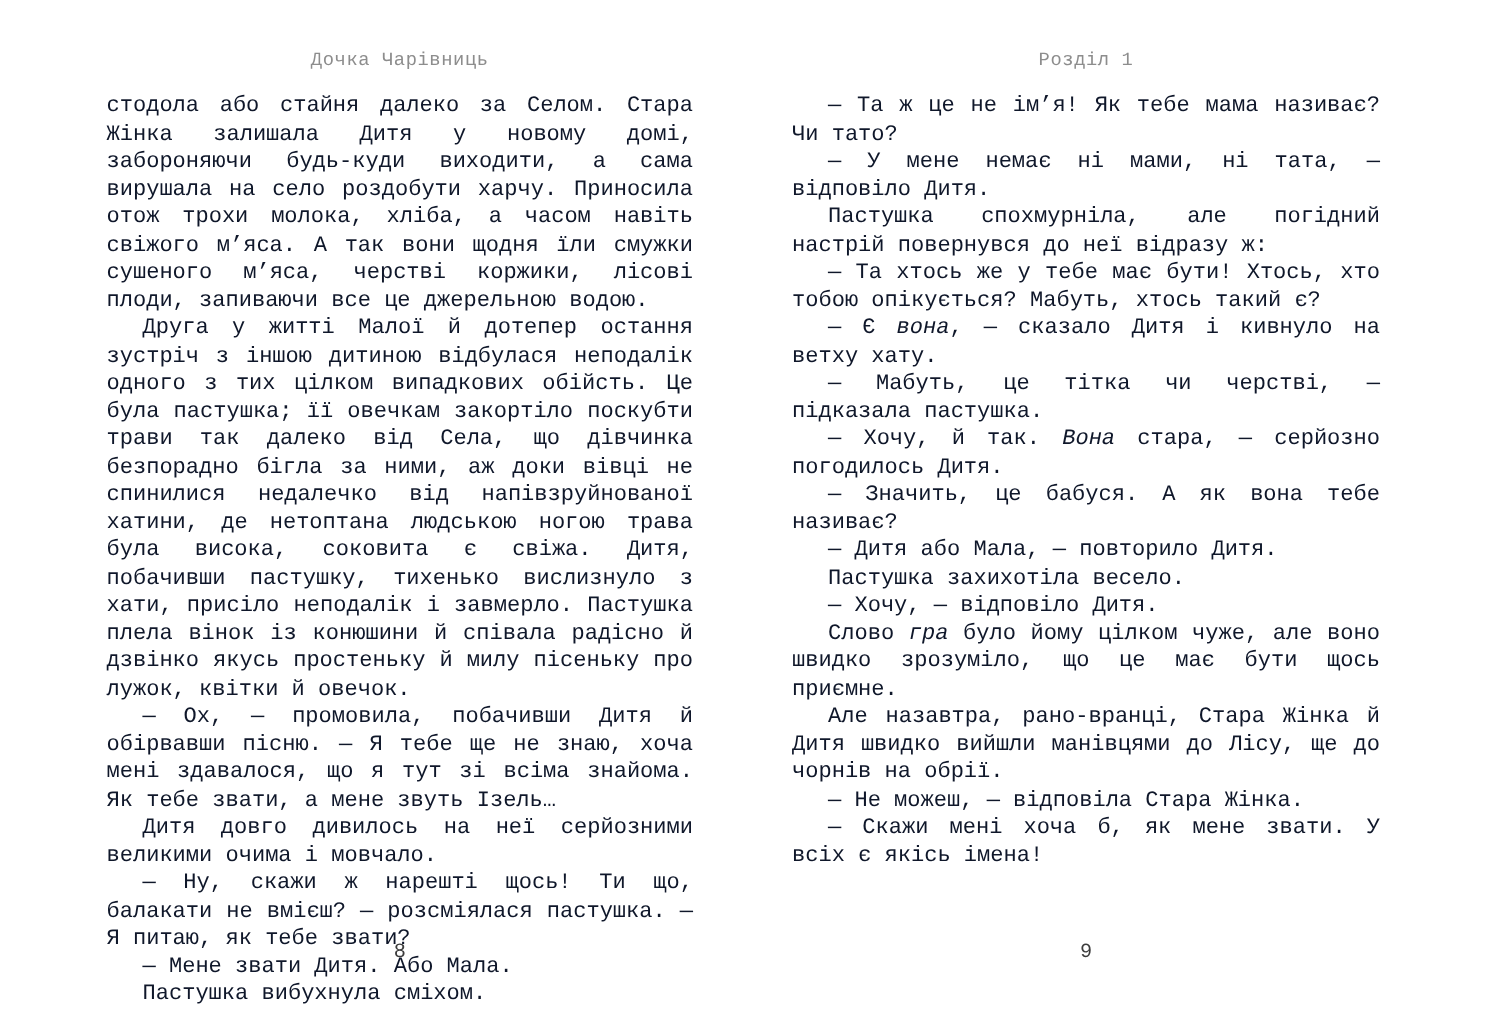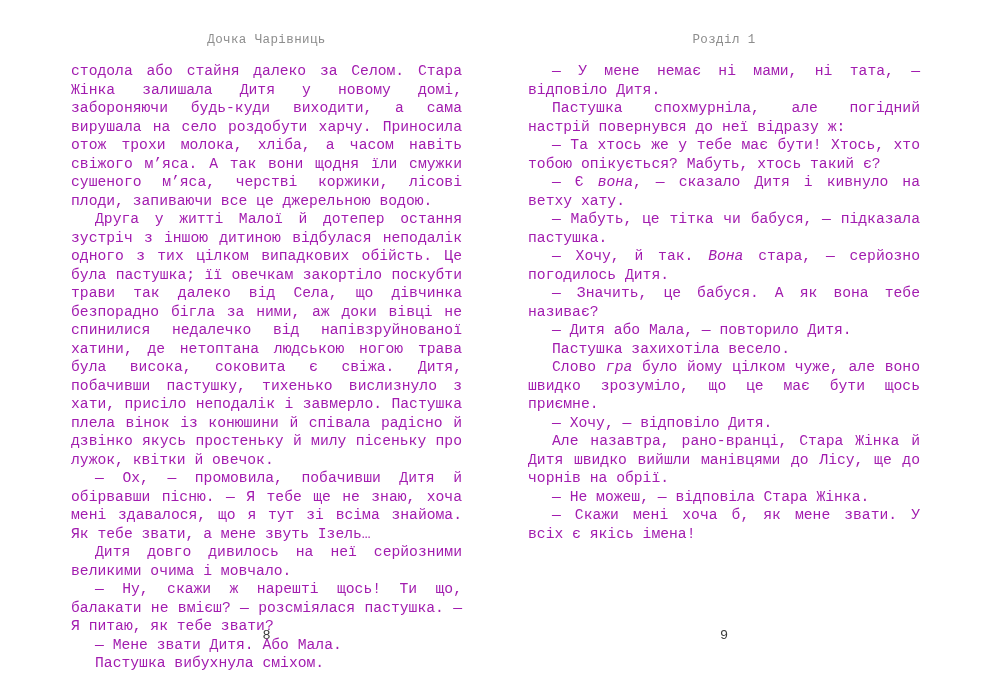--- a/index.html
+++ b/index.html
@@ -32,21 +32,21 @@
     letter-spacing: 0.4px;
     color: #8d8d8d;
   }
   .body-text {
     margin-top: 15px;
     font-size: 14.7px;
     line-height: 18.5px;
     text-align: justify;
     hyphens: auto;
     -webkit-hyphens: auto;
-    color: #a21caf;
+    color: #0f172a;
   }
   .body-text p {
     margin: 0;
     padding: 0;
     text-indent: 24px;
   }
   .body-text p.noindent {
     text-indent: 0;
   }
   .body-text .it {
@@ -77,31 +77,32 @@
         <p><span>— Ну, скажи ж нарешті щось! Ти що, балакати не вмієш? — розсміялася пастушка. — Я питаю, як тебе звати?</span></p>
         <p><span>— Мене звати Дитя. Або Мала.</span></p>
         <p><span>Пастушка вибухнула сміхом.</span></p>
       </div>
     <div class="folio">8</div>
   </div>
 
   <div class="page-col right">
     <div class="running-head">Розділ 1</div>
     <div class="body-text">
+        <p><span>— Та ж це не ім’я! Як тебе мама називає? Чи тато?</span></p>
         <p><span>— У мене немає ні мами, ні тата, — відповіло Дитя.</span></p>
         <p><span>Пастушка спохмурніла, але погідний настрій повернувся до неї відразу ж:</span></p>
         <p><span>— Та хтось же у тебе має бути! Хтось, хто тобою опікується? Мабуть, хтось такий є?</span></p>
         <p><span>— Є </span><span class="it">вона</span><span>, — сказало Дитя і кивнуло на ветху хату.</span></p>
-        <p><span>— Мабуть, це тітка чи бабуся, — підказала пастушка.</span></p>
+        <p><span>— Мабуть, це тітка чи черстві, — підказала пастушка.</span></p>
         <p><span>— Хочу, й так. </span><span class="it">Вона</span><span> стара, — серйозно погодилось Дитя.</span></p>
         <p><span>— Значить, це бабуся. А як вона тебе називає?</span></p>
         <p><span>— Дитя або Мала, — повторило Дитя.</span></p>
         <p><span>Пастушка захихотіла весело.</span></p>
+        <p><span>— Хочу, — відповіло Дитя.</span></p>
         <p><span>Слово </span><span class="it">гра</span><span> було йому цілком чуже, але воно швидко зрозуміло, що це має бути щось приємне.</span></p>
-        <p><span>— Хочу, — відповіло Дитя.</span></p>
         <p><span>Але назавтра, рано-вранці, Стара Жінка й Дитя швидко вийшли манівцями до Лісу, ще до чорнів на обрії.</span></p>
         <p><span>— Не можеш, — відповіла Стара Жінка.</span></p>
         <p><span>— Скажи мені хоча б, як мене звати. У всіх є якісь імена!</span></p>
       </div>
     <div class="folio">9</div>
   </div>
 
 </div>
 
 </body></html>

